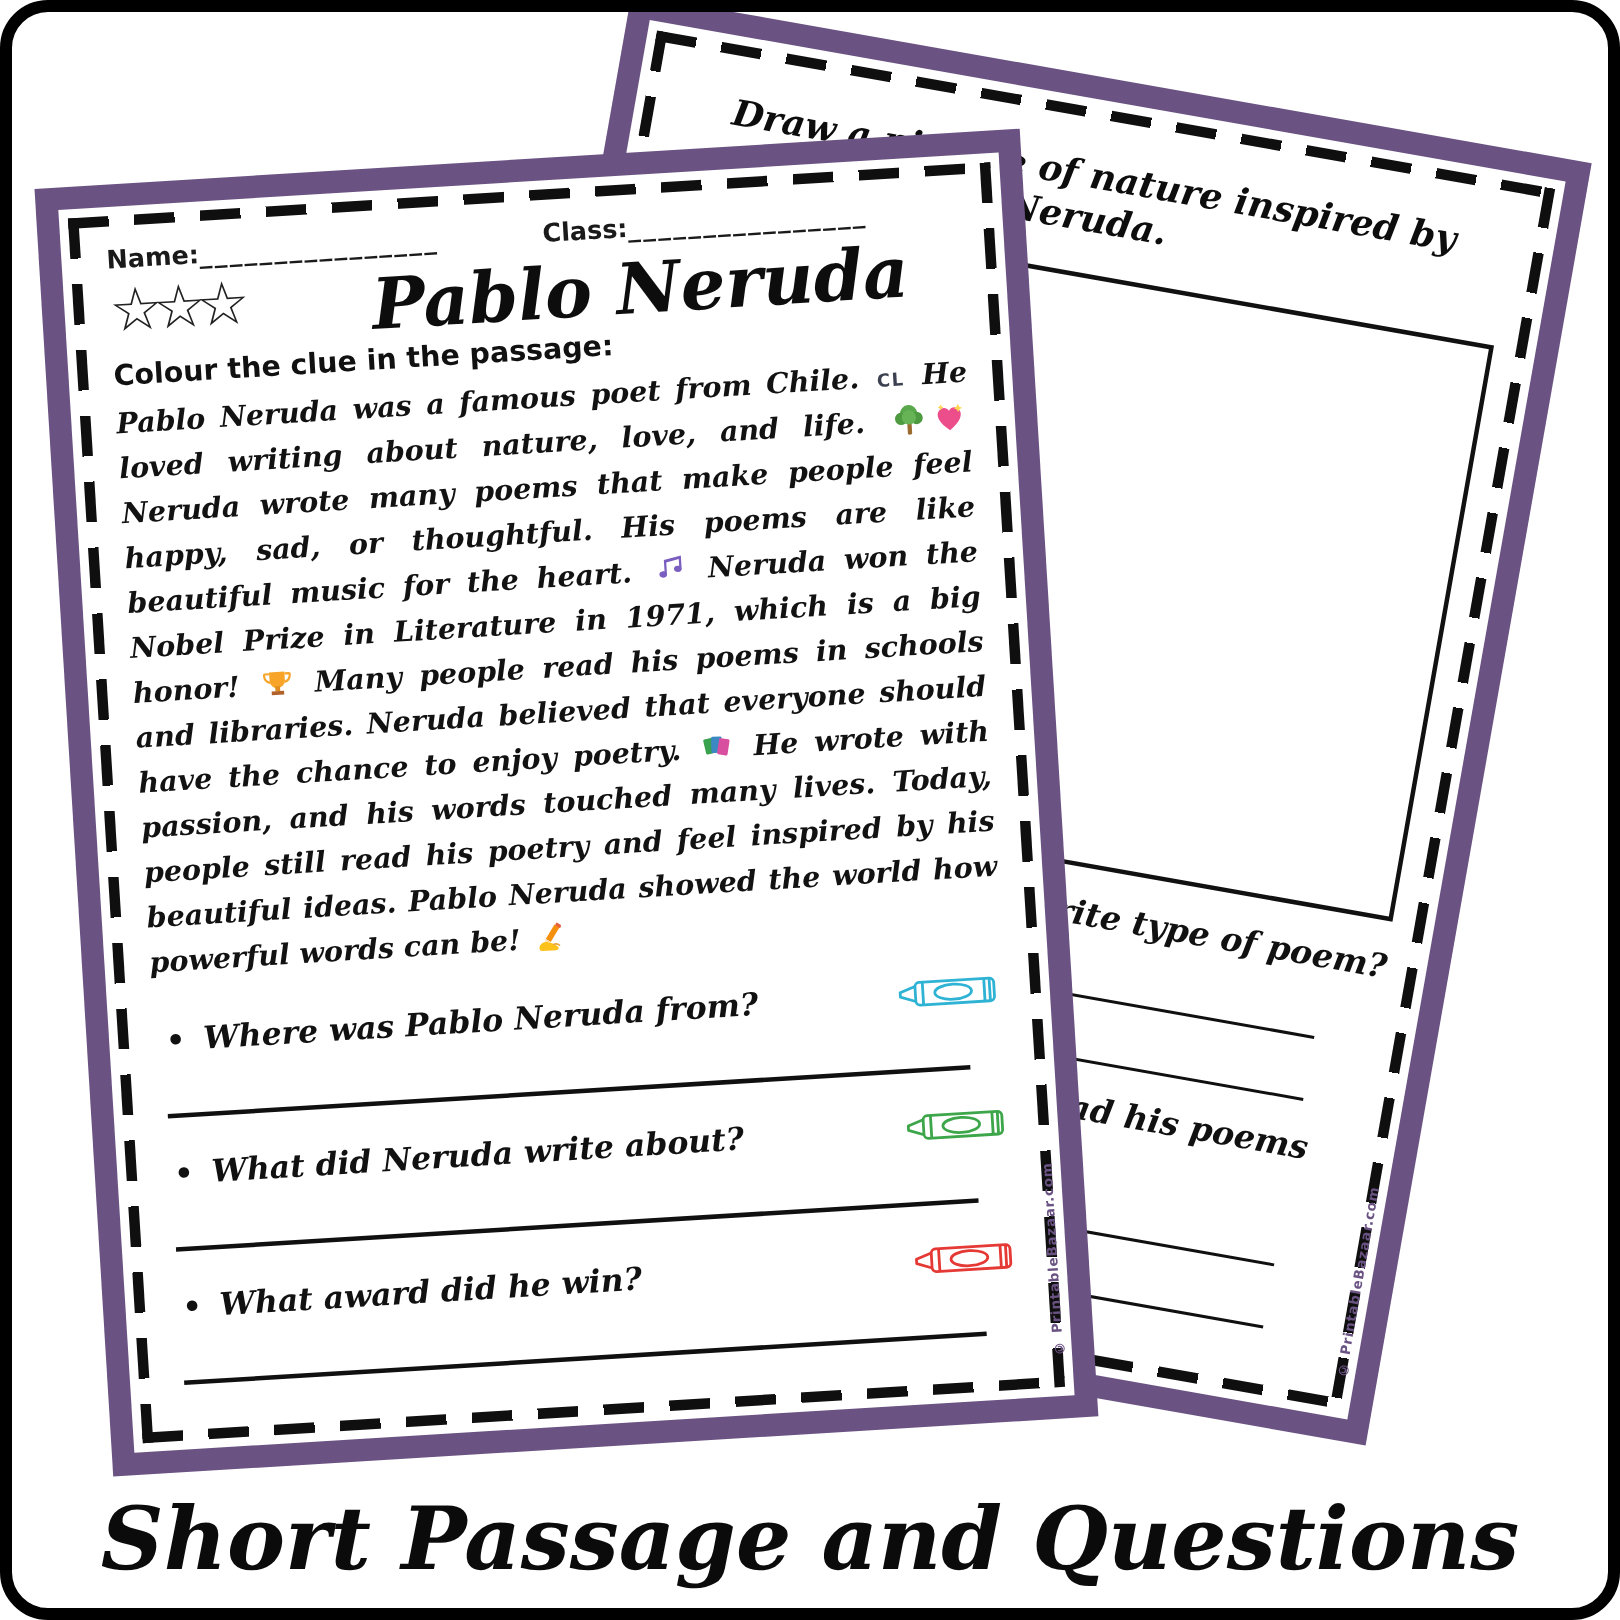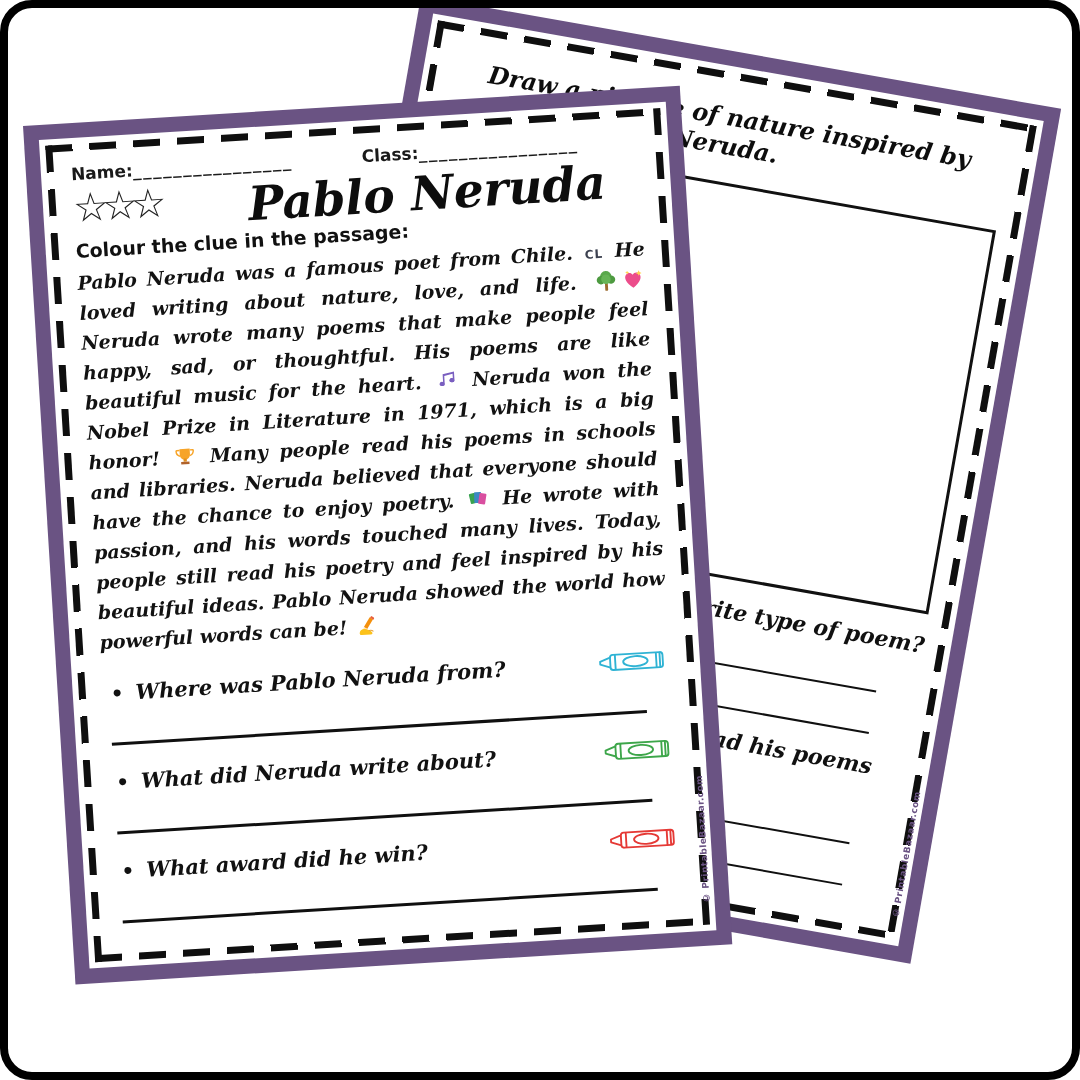--- a/index.html
+++ b/index.html
@@ -187,13 +187,14 @@
                 <use href="#sym-crayon"></use>
               </svg>
     </div>
     <div class="answer-line"></div>
   </div>
 </div>
       <div class="watermark">© PrintableBazaar.com</div>
     </div>
   </section>
 
+  <div class="caption">Short Passage and Questions</div>
 </div>
 
 </body></html>

